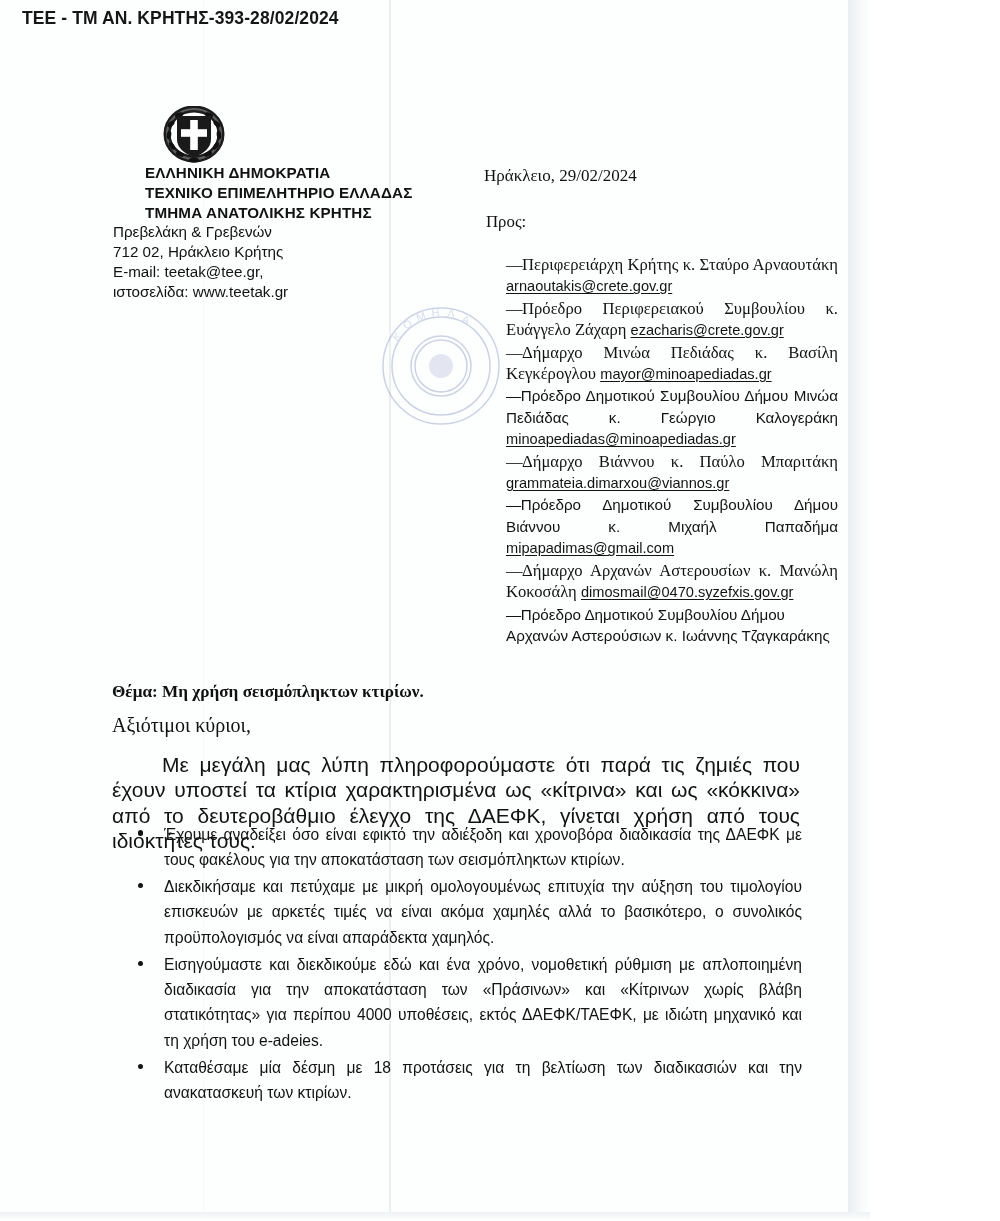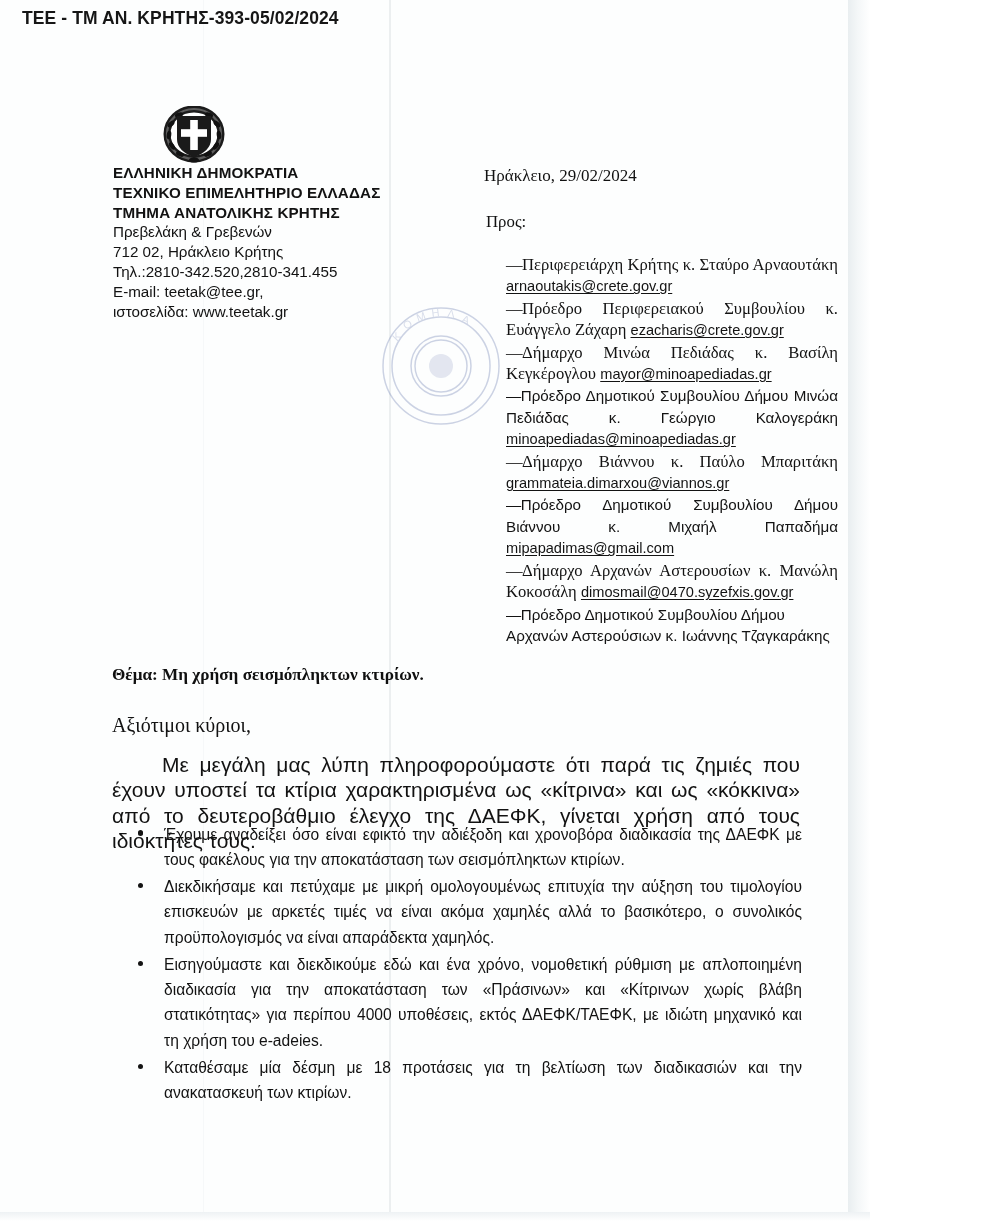--- a/index.html
+++ b/index.html
@@ -88,20 +88,21 @@
     left: 113px;
     top: 163px;
     width: 330px;
     font-size: 15.2px;
     line-height: 19.8px;
     color: #121212;
   }
   .letterhead .lh-bold {
     font-weight: 700;
     letter-spacing: 0.15px;
+    margin-left: 32px;
   }
   .letterhead .lh-line { white-space: nowrap; }
   .letterhead a,
   .letterhead .link {
     color: #121212;
     text-underline-offset: 1px;
   }
 
   
   .doc-date {
@@ -165,21 +166,21 @@
     width: 126px;
     height: 134px;
     opacity: 0.30;
     pointer-events: none;
   }
 
   
   .subject {
     position: absolute;
     left: 112px;
-    top: 665px;
+    top: 682px;
     font-family: "Liberation Serif", serif;
     font-size: 17.2px;
     font-weight: 700;
     color: #101010;
     white-space: nowrap;
   }
   .salutation {
     position: absolute;
     left: 112px;
     top: 714px;
@@ -234,21 +235,21 @@
 </style>
 </head>
 <body>
 
 <div class="page-sheet"></div>
 <div class="page-edge"></div>
 <div class="page-bottom-edge"></div>
 <div class="scan-crease"></div>
 <div class="scan-crease b"></div>
 
-<div class="doc-id">ΤΕΕ - ΤΜ ΑΝ. ΚΡΗΤΗΣ-393-05/02/2024</div>
+<div class="doc-id">ΤΕΕ - ΤΜ ΑΝ. ΚΡΗΤΗΣ-393-28/02/2024</div>
 
 <div class="emblem">
   <svg viewBox="0 0 62 58" width="62" height="58" aria-hidden="true">
 
     <ellipse cx="31" cy="28" rx="27" ry="25" fill="none" stroke="#1b1b1b" stroke-width="7"></ellipse>
     <ellipse cx="31" cy="28" rx="27" ry="25" fill="none" stroke="#5d5d5d" stroke-width="2.2"></ellipse>
 
     <g fill="#111111">
       <ellipse cx="8" cy="18" rx="4.2" ry="2.3" transform="rotate(-42 8 18)"></ellipse>
       <ellipse cx="6" cy="29" rx="4.2" ry="2.3" transform="rotate(-82 6 29)"></ellipse>
@@ -269,21 +270,20 @@
     <rect x="18" y="23.2" width="26" height="7.6" fill="#ffffff"></rect>
   </svg>
 </div>
 
 <div class="letterhead">
   <div class="lh-line lh-bold">ΕΛΛΗΝΙΚΗ ΔΗΜΟΚΡΑΤΙΑ</div>
   <div class="lh-line lh-bold">ΤΕΧΝΙΚΟ ΕΠΙΜΕΛΗΤΗΡΙΟ ΕΛΛΑΔΑΣ</div>
   <div class="lh-line lh-bold">ΤΜΗΜΑ ΑΝΑΤΟΛΙΚΗΣ ΚΡΗΤΗΣ</div>
   <div class="lh-line">Πρεβελάκη &amp; Γρεβενών</div>
   <div class="lh-line">712 02, Ηράκλειο Κρήτης</div>
-  <div class="lh-line">Τηλ.:2810-342.520,2810-341.455</div>
   <div class="lh-line"><span>E-mail: </span><span class="link">teetak@tee.gr</span><span>,</span></div>
   <div class="lh-line"><span>ιστοσελίδα: </span><span class="link">www.teetak.gr</span></div>
 </div>
 
 <div class="doc-date">Ηράκλειο, 29/02/2024</div>
 <div class="to-label">Προς:</div>
 
 <div class="stamp">
   <svg viewBox="0 0 126 134" width="126" height="134" aria-hidden="true">
     <g fill="none" stroke="#5c6fa8" stroke-width="1.5">

